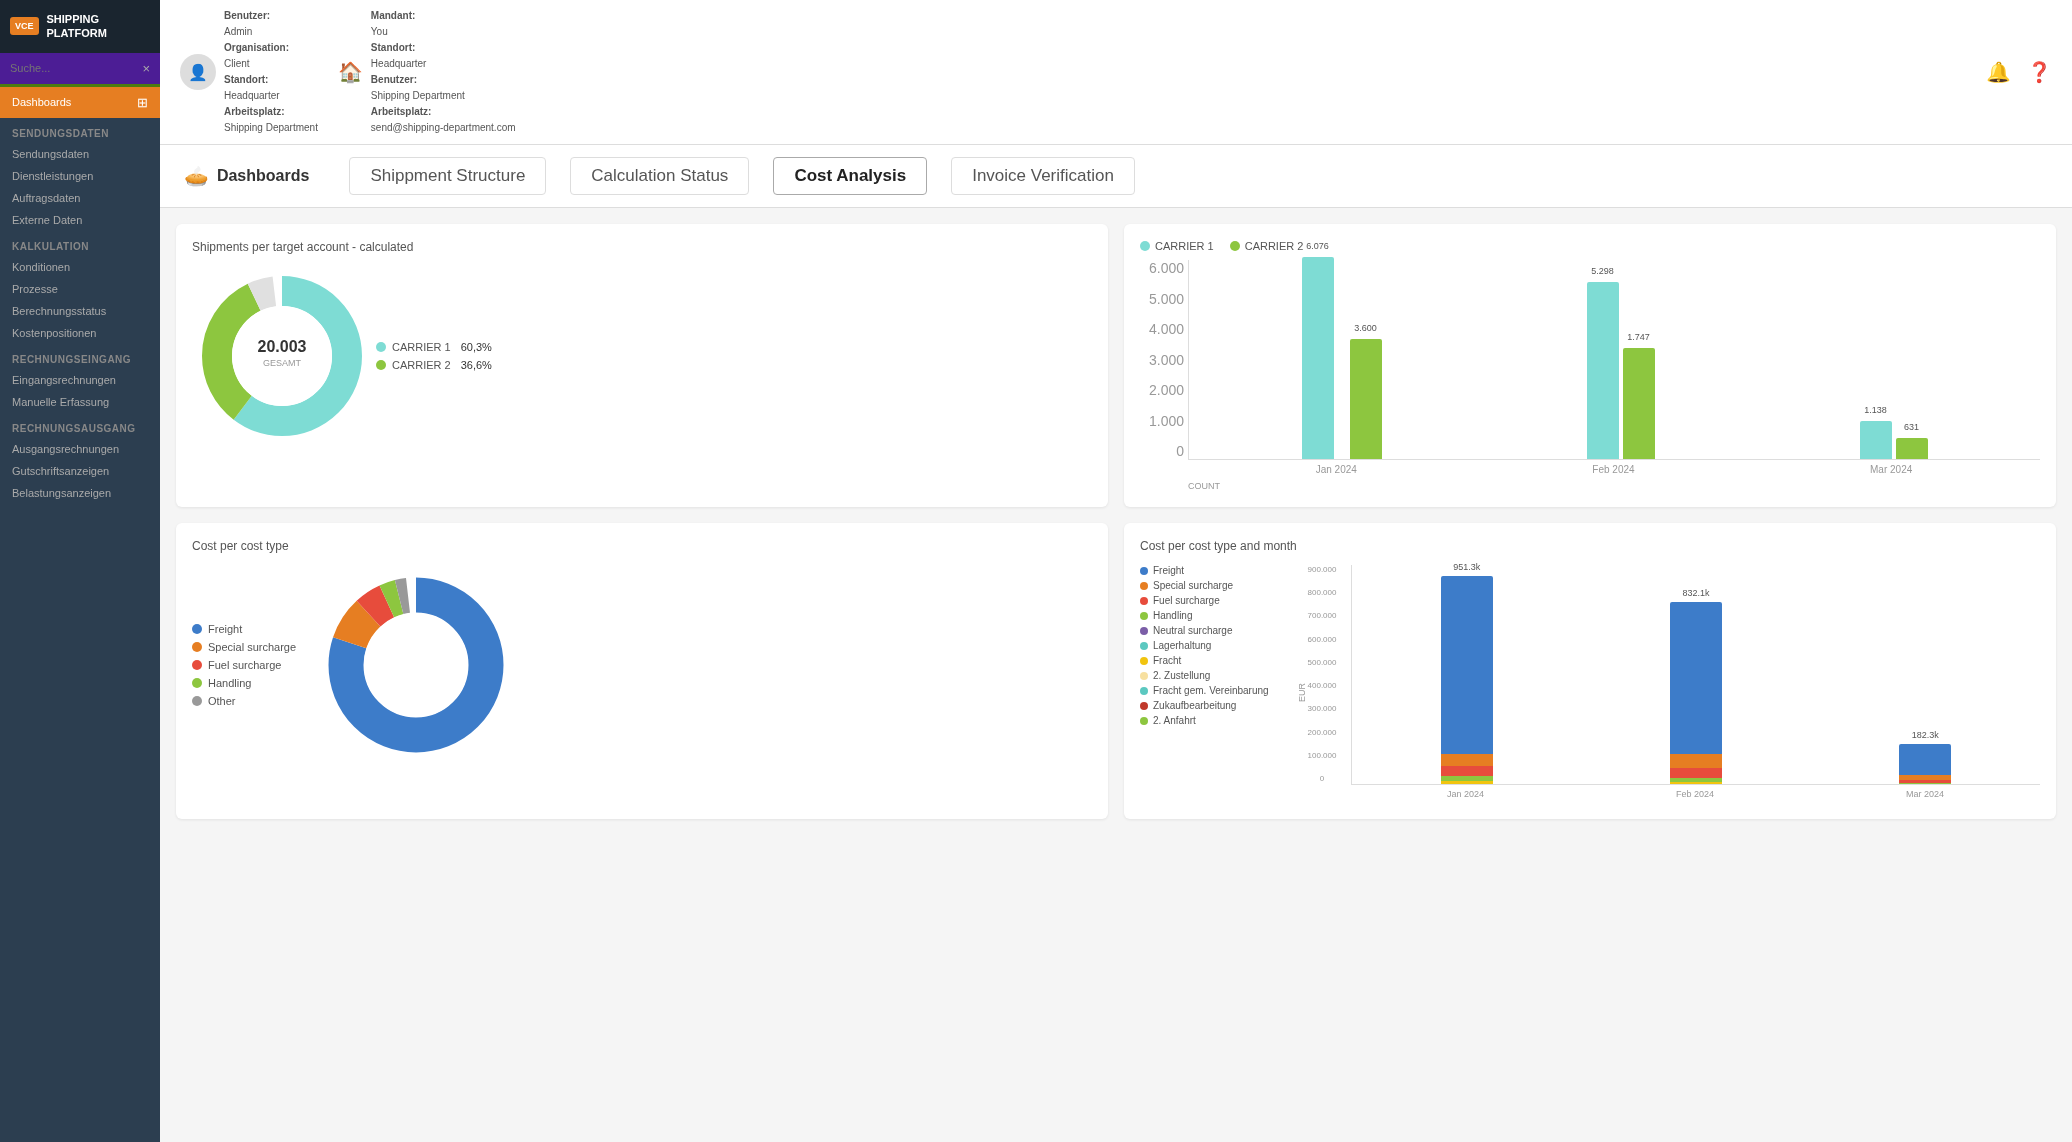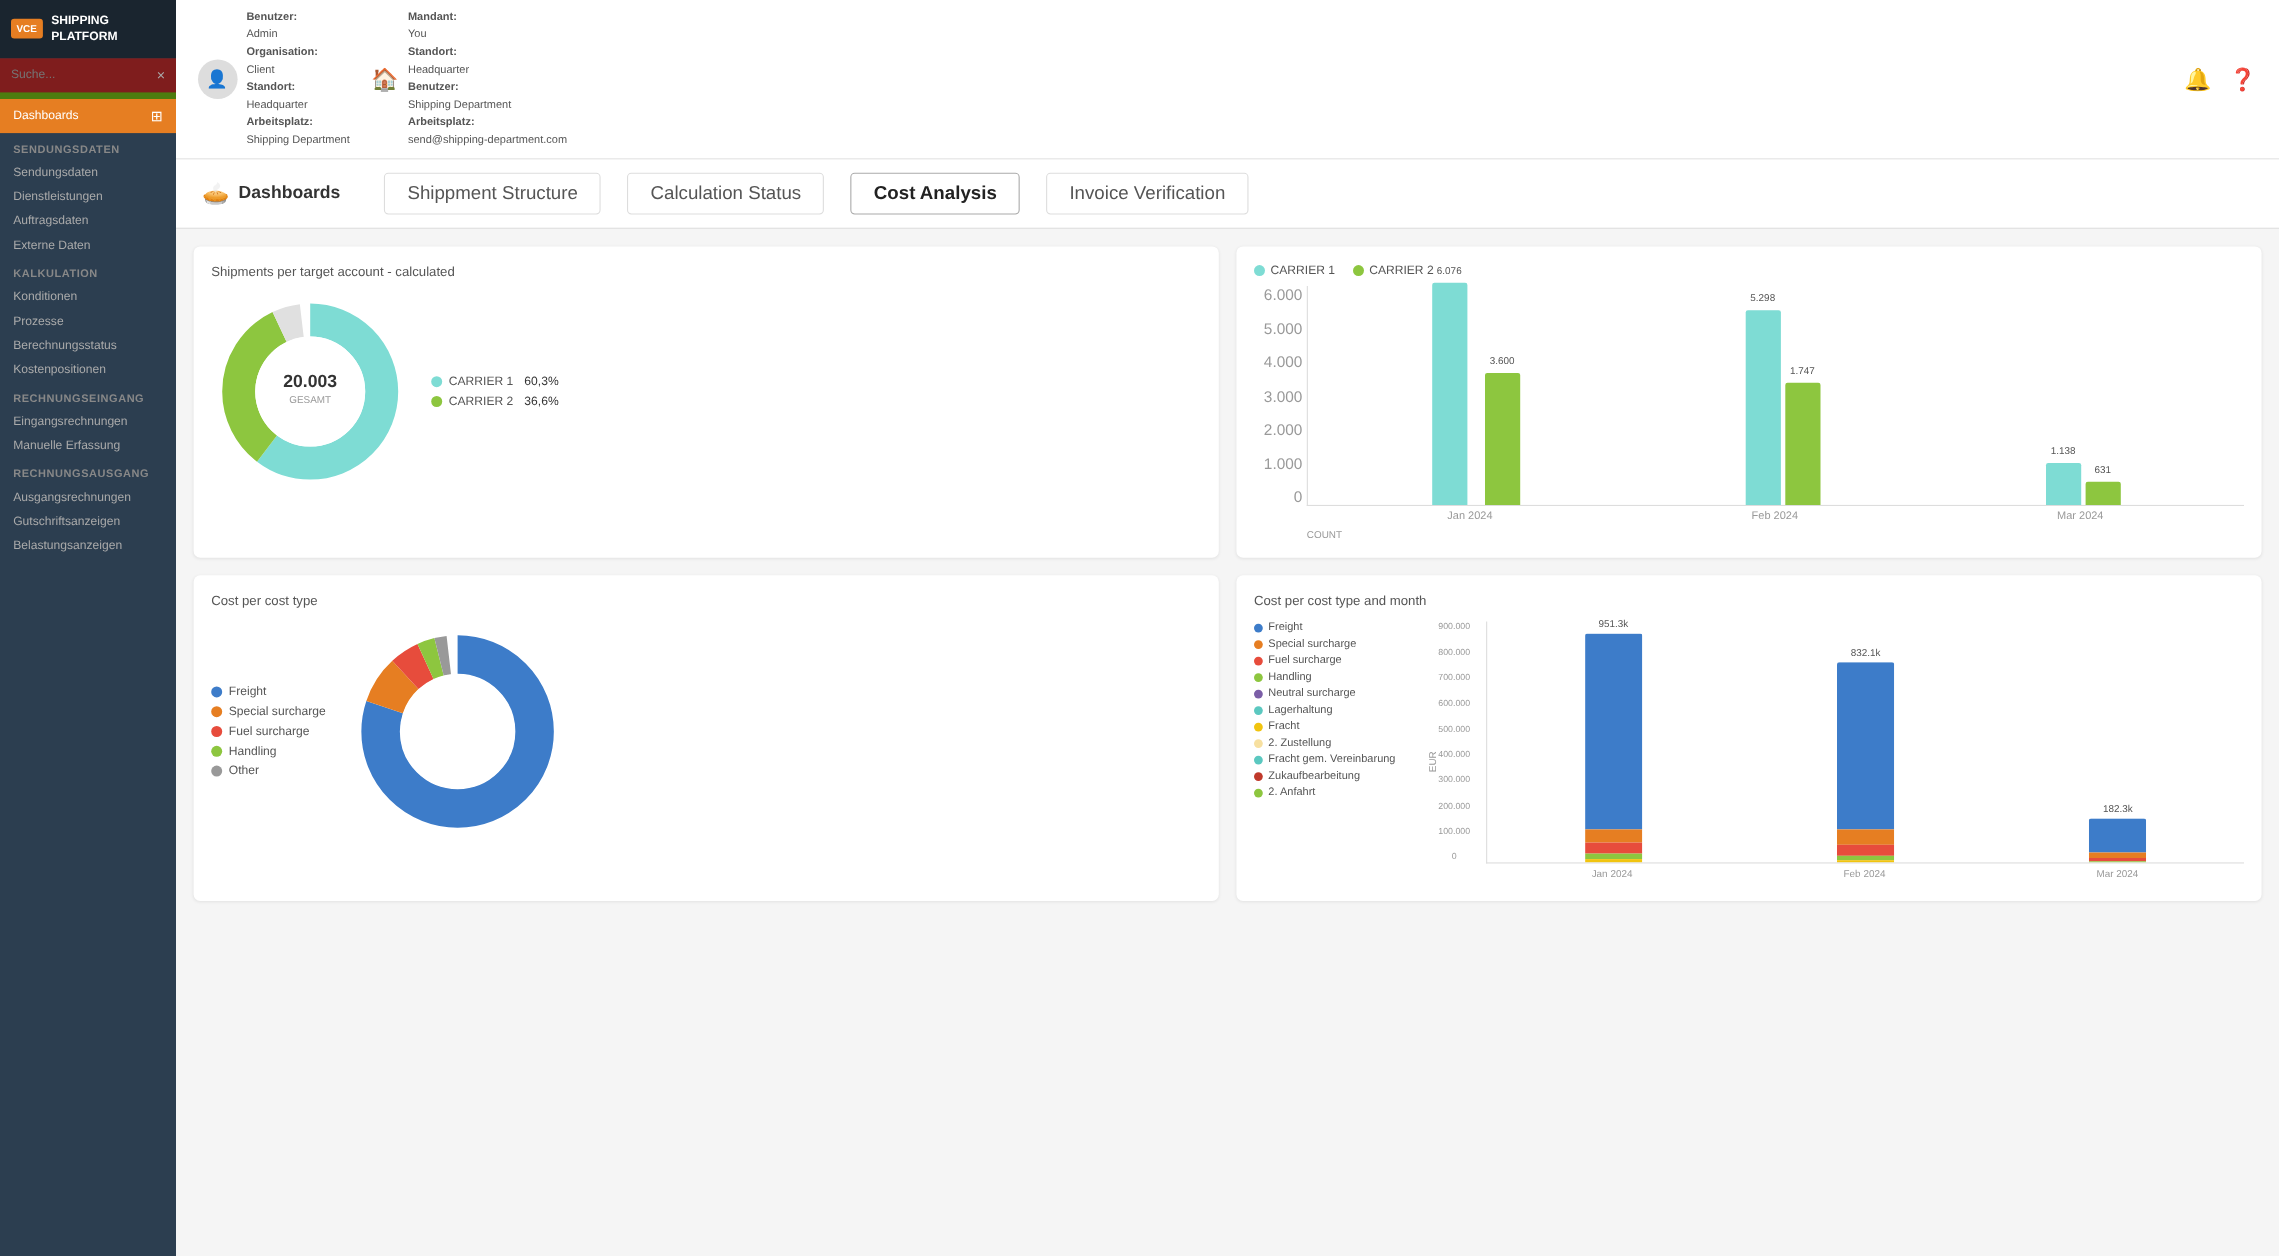--- a/index.html
+++ b/index.html
@@ -3,21 +3,21 @@
   <meta charset="utf-8">
   <style>
     * { box-sizing: border-box; margin: 0; padding: 0; }
     body { font-family: Arial, sans-serif; background: #f0f0f0; display: flex; height: 100vh; overflow: hidden; font-size: 12px; }
 
     
     .sidebar { width: 160px; background: #2c3e50; color: #ccc; display: flex; flex-direction: column; flex-shrink: 0; }
     .sidebar-logo { background: #1a252f; padding: 12px 10px; display: flex; align-items: center; gap: 8px; }
     .logo-box { background: #e67e22; color: white; font-weight: bold; font-size: 9px; padding: 4px 5px; border-radius: 3px; }
     .logo-text { color: white; font-weight: bold; font-size: 11px; line-height: 1.3; }
-    .sidebar-search { display: flex; align-items: center; padding: 8px 10px; background: #7f1d1d; border-bottom: 6px solid #4d7c0f; }
+    .sidebar-search { display: flex; align-items: center; padding: 8px 10px; background: #4c1d95; border-bottom: 3px solid #4d7c0f; }
     .sidebar-search input { background: transparent; border: none; color: #aaa; font-size: 11px; outline: none; width: 100%; }
     .sidebar-search-x { color: #aaa; cursor: pointer; font-size: 13px; }
     .sidebar-item { padding: 8px 12px; cursor: pointer; color: #ccc; font-size: 11px; }
     .sidebar-item.active { background: #e67e22; color: white; display: flex; justify-content: space-between; align-items: center; }
     .sidebar-section { padding: 10px 12px 4px; font-weight: bold; color: #888; font-size: 10px; text-transform: uppercase; letter-spacing: 0.5px; }
     .sidebar-sub { padding: 5px 12px; color: #aaa; font-size: 11px; cursor: pointer; }
 
     
     .main { flex: 1; display: flex; flex-direction: column; overflow: hidden; }
 
@@ -41,21 +41,21 @@
     .dashboard-icon { color: #e67e22; font-size: 20px; }
     .tab { padding: 8px 20px; border: 1px solid #ddd; border-radius: 4px; cursor: pointer; color: #555; font-size: 17px; background: white; }
     .tab.active { font-weight: bold; color: #222; border-color: #aaa; }
 
     
     .charts-grid { display: grid; grid-template-columns: 1fr 1fr; gap: 16px; padding: 16px; }
     .chart-card { background: white; border-radius: 6px; padding: 16px; box-shadow: 0 1px 3px rgba(0,0,0,0.08); }
     .chart-title { font-size: 12px; color: #555; margin-bottom: 12px; font-weight: 500; }
 
     
-    .donut-container { display: flex; align-items: center; gap: 20px; }
+    .donut-container { display: flex; align-items: center; gap: 4px; }
     .donut-legend { display: flex; flex-direction: column; gap: 6px; }
     .legend-item { display: flex; align-items: center; gap: 6px; font-size: 11px; color: #555; }
     .legend-dot { width: 10px; height: 10px; border-radius: 50%; flex-shrink: 0; }
     .legend-item-row { display: flex; align-items: center; gap: 5px; font-size: 11px; color: #555; }
     .legend-item-small { display: flex; align-items: center; gap: 5px; font-size: 10px; color: #555; }
     .legend-dot-small { width: 8px; height: 8px; border-radius: 50%; flex-shrink: 0; }
   </style>
 </head>
 <body>
 

